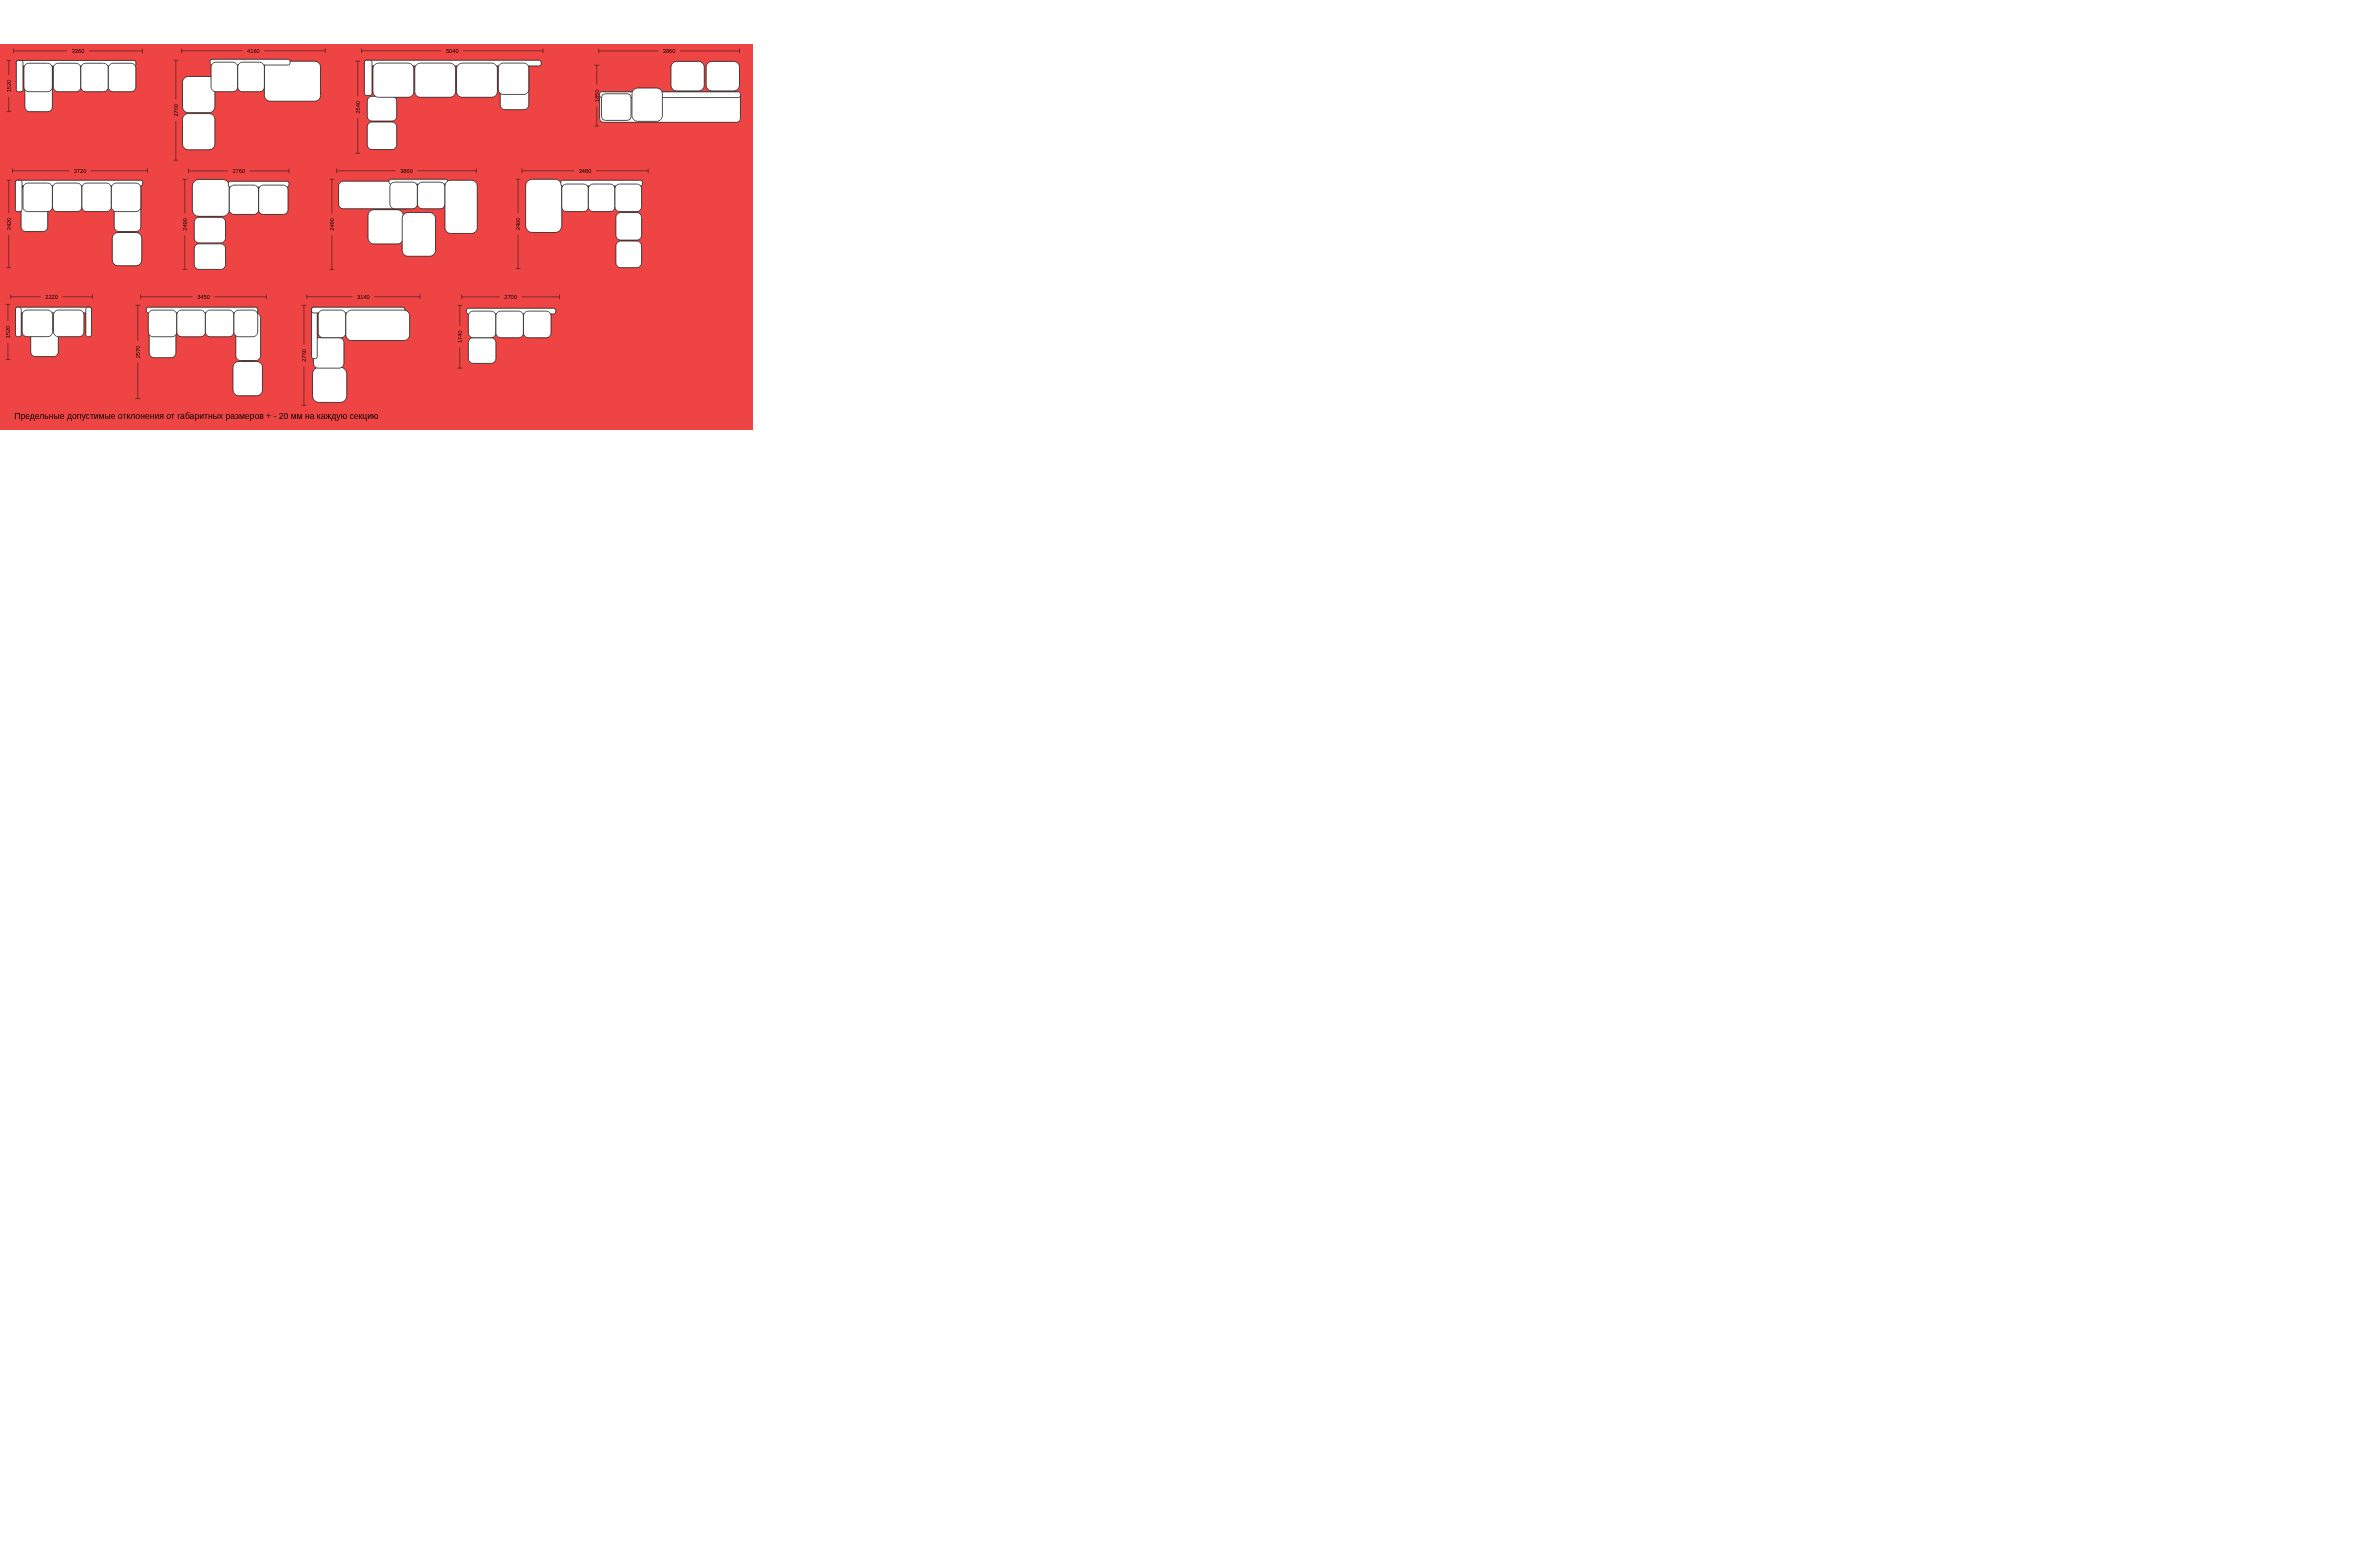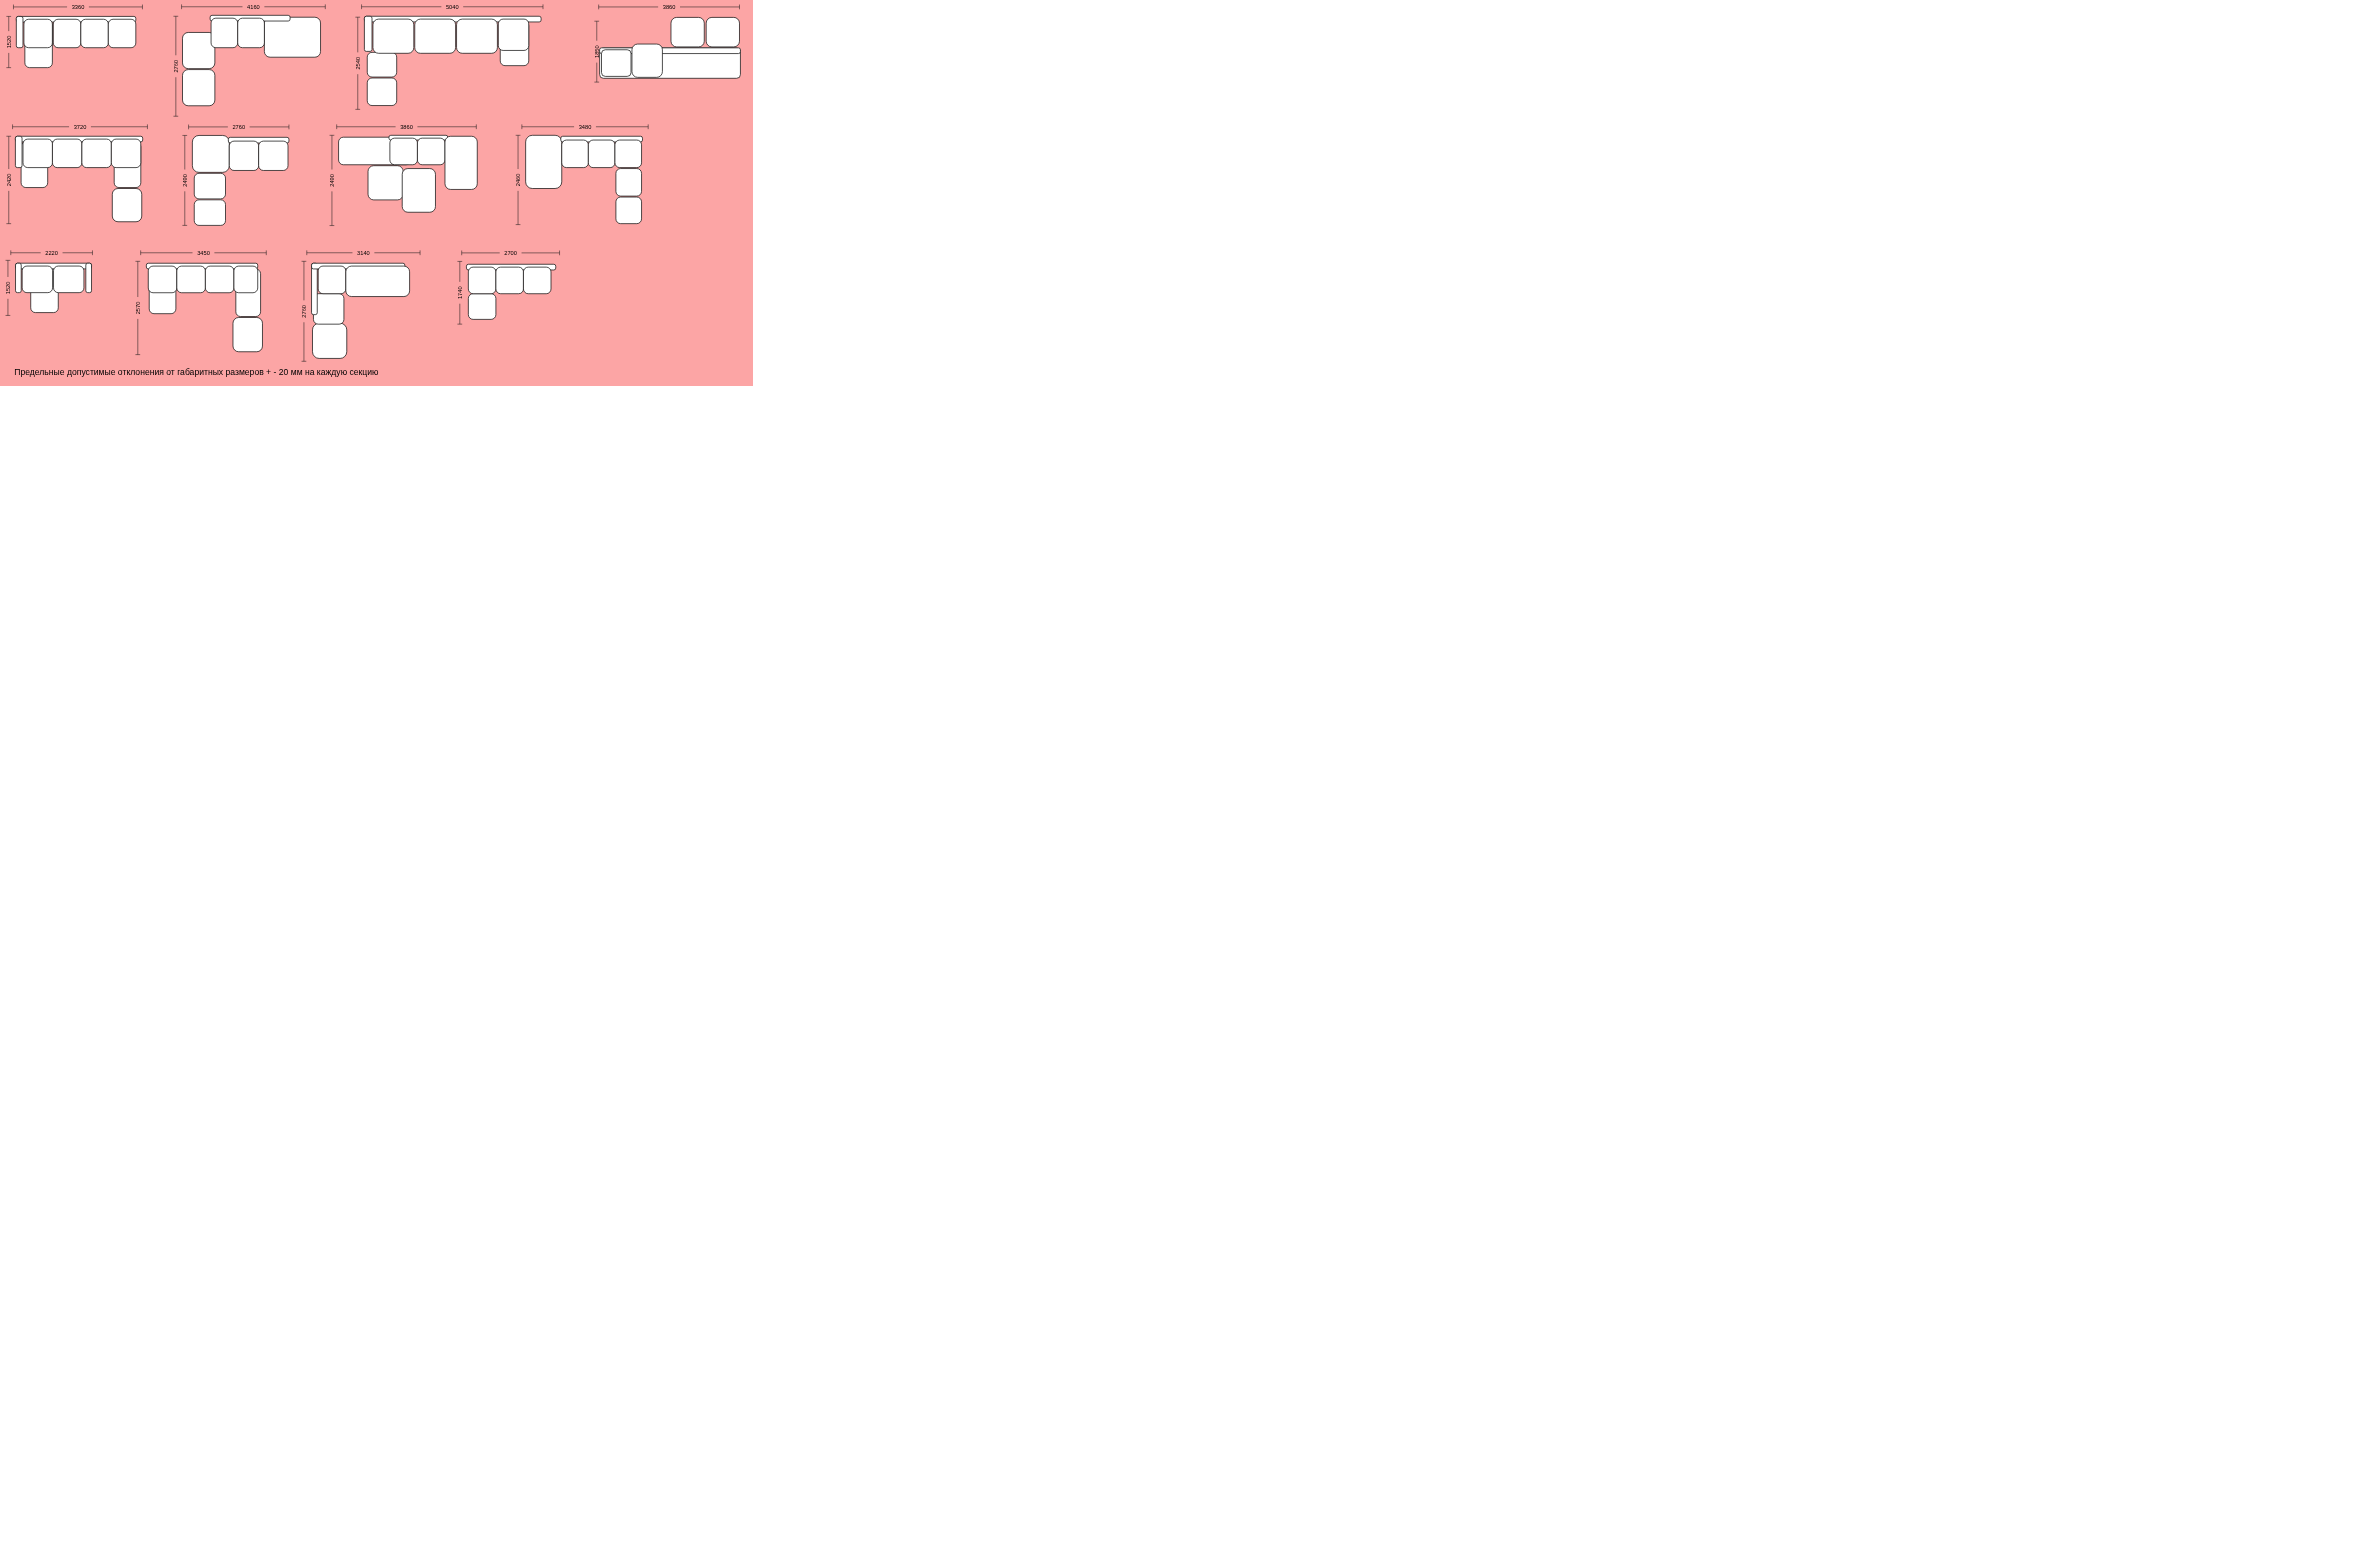--- a/index.html
+++ b/index.html
@@ -1,22 +1,23 @@
 <!DOCTYPE html>
 <html style="font-size:7.6px"><head>
 <meta charset="utf-8">
 <style>
   html,body{margin:0;padding:0;background:#ffffff;}
   #canvas{
     position:relative;
     width:753px;
     height:386px;
-    background:#fca5a5;
+    background:#ef4444;
     font-family:"Liberation Sans", sans-serif;
     overflow:hidden;
+    margin-top:44px;
   }
   .diagram{position:absolute;}
   .diagram svg{display:block;overflow:visible;}
   .module{fill:#ffffff;stroke:#161616;stroke-width:1.6;}
   .dim{stroke:#161616;stroke-width:1.1;}
   .dimlabel{font-family:"Liberation Sans",sans-serif;font-size:12px;fill:#000000;}
   #note{
     position:absolute;
     left:14.3px;
     top:367px;

